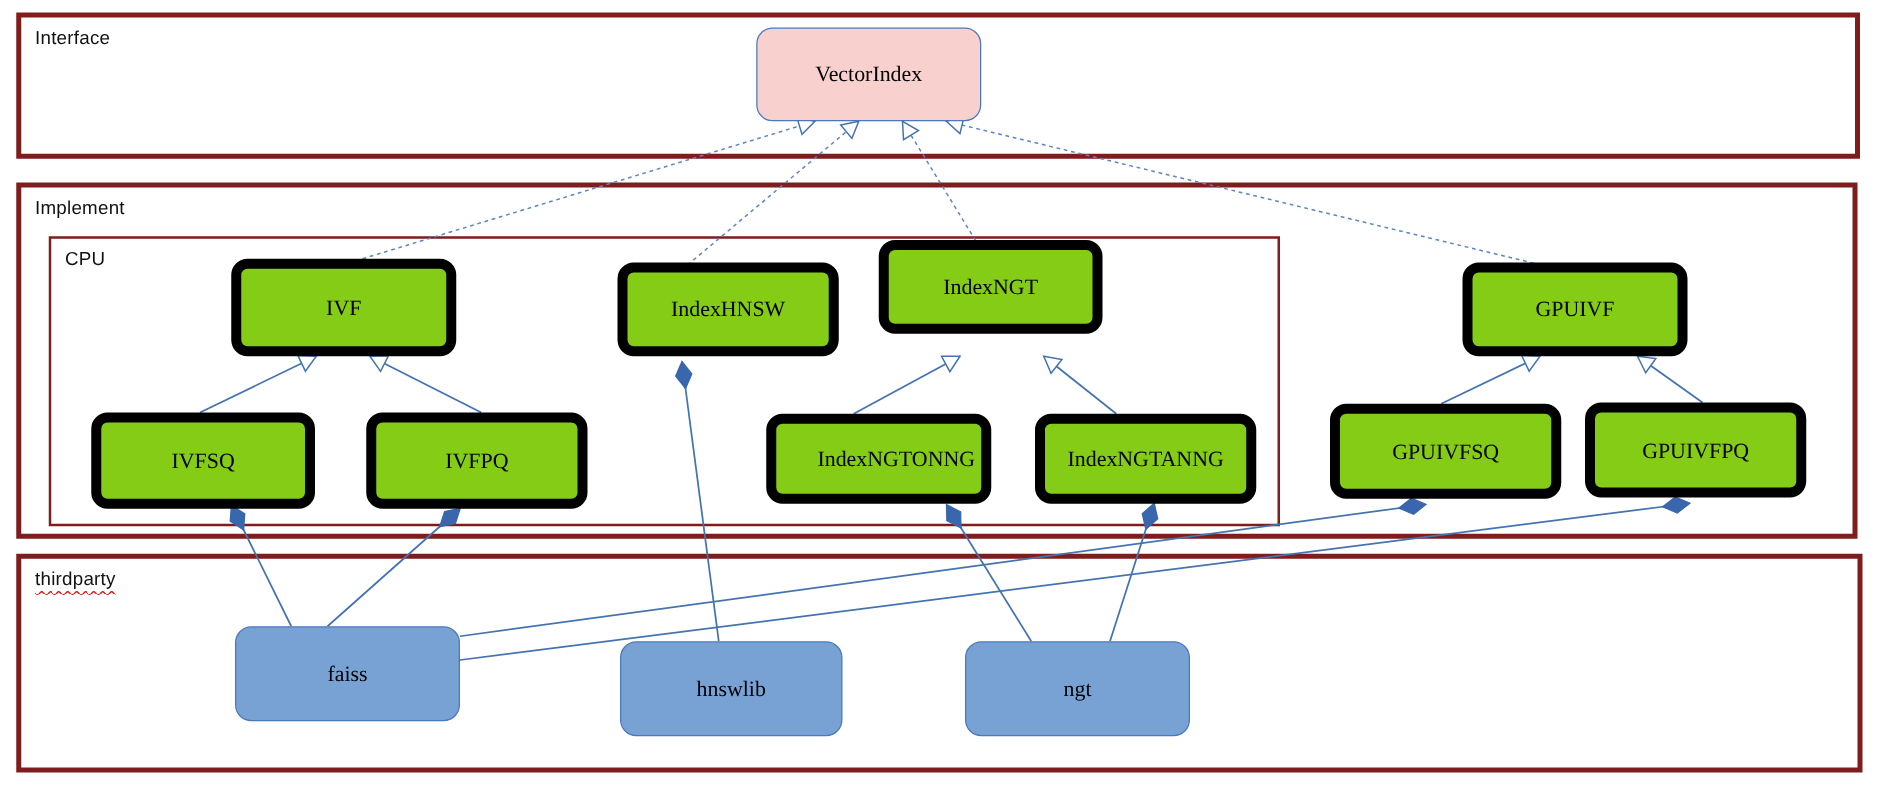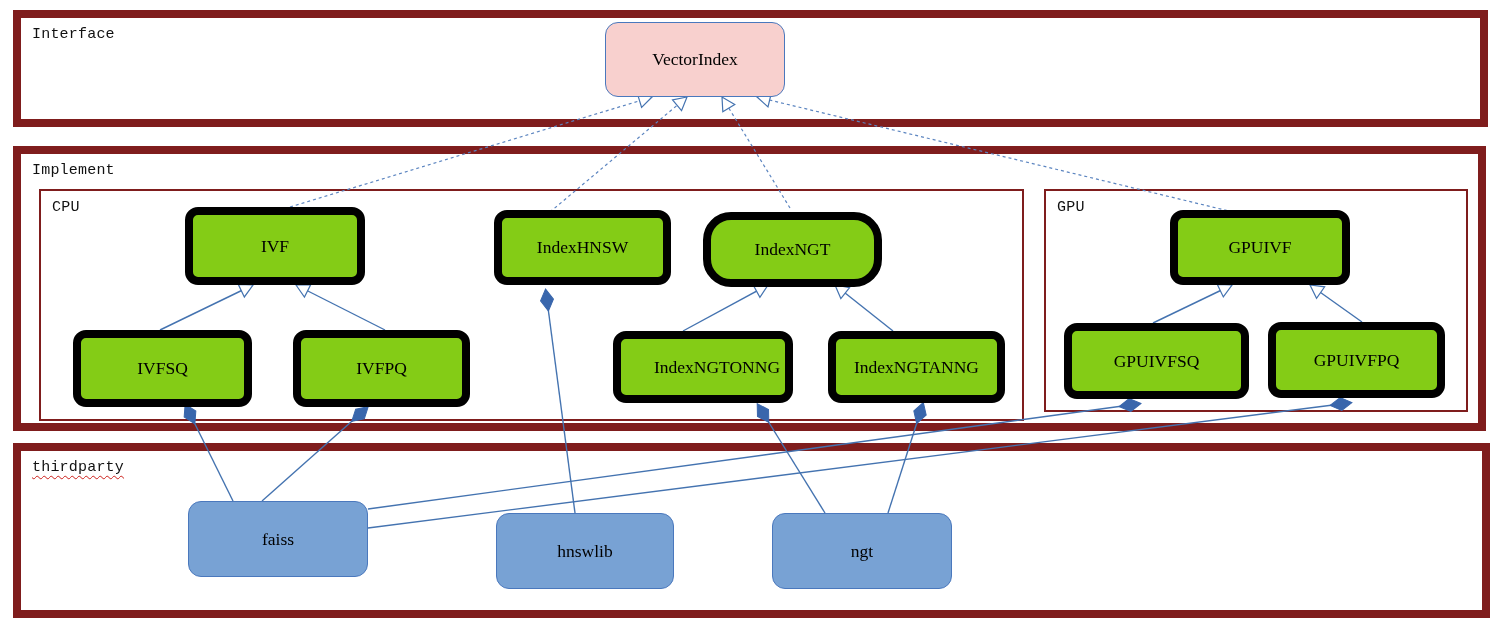--- a/index.html
+++ b/index.html
@@ -1,21 +1,21 @@
 <!DOCTYPE html>
 <html><head>
 <meta charset="utf-8">
 <style>
   html,body{margin:0;padding:0;background:#ffffff;}
   #canvas{
     position:relative;width:1503px;height:628px;background:#ffffff;
     font-family:"Liberation Sans", sans-serif;overflow:hidden;
   }
   .container{
-    position:absolute;border:8px solid #7f1d1d;background:transparent;box-sizing:border-box;font-family:Liberation Mono, monospace;
+    position:absolute;border:4px solid #7f1d1d;background:transparent;box-sizing:border-box;
   }
   .container .clabel{
     position:absolute;left:11px;top:8px;font-size:15px;color:#111;letter-spacing:.2px;
   }
   .container.inner{border-width:2px;}
   #c-thirdparty .clabel{
     text-decoration:underline wavy #cc1f1a;text-decoration-thickness:1px;
     text-underline-offset:4px;text-decoration-skip-ink:none;
   }
   .node{
@@ -43,23 +43,20 @@
   </div>
 
   <div class="container" id="c-implement" style="left:13px;top:146px;width:1473px;height:285px;">
     <span class="clabel">Implement</span>
   </div>
 
   <div class="container inner" id="c-cpu" style="left:39px;top:189px;width:985px;height:232px;">
     <span class="clabel">CPU</span>
   </div>
 
-  <div class="container inner" id="c-gpu" style="left:1044px;top:189px;width:424px;height:223px;">
-    <span class="clabel">GPU</span>
-  </div>
 
   <div class="container" id="c-thirdparty" style="left:13px;top:443px;width:1477px;height:175px;">
     <span class="clabel">thirdparty</span>
   </div>
 
   <svg id="edges" width="1503" height="628" viewBox="0 0 1503 628">
 
     <g>
       <line class="dashed" x1="290" y1="207" x2="652" y2="97"></line>
       <g transform="translate(652,97) rotate(73.1)">
@@ -169,21 +166,21 @@
   <div class="node pink" style="left:605px;top:22px;width:180px;height:75px;">
     <span>VectorIndex</span>
   </div>
 
   <div class="node green" style="left:185px;top:207px;width:180px;height:78px;">
     <span>IVF</span>
   </div>
   <div class="node green" style="left:458px;top:210px;width:177px;height:75px;margin-left:36px;">
     <span>IndexHNSW</span>
   </div>
-  <div class="node green" style="left:703px;top:212px;width:179px;height:75px;border-radius:28px;">
+  <div class="node green" style="left:703px;top:192px;width:179px;height:75px;">
     <span>IndexNGT</span>
   </div>
   <div class="node green" style="left:73px;top:330px;width:179px;height:77px;">
     <span>IVFSQ</span>
   </div>
   <div class="node green" style="left:293px;top:330px;width:177px;height:77px;">
     <span>IVFPQ</span>
   </div>
   <div class="node green" style="left:613px;top:331px;width:180px;height:72px;padding-left:28px;">
     <span>IndexNGTONNG</span>

